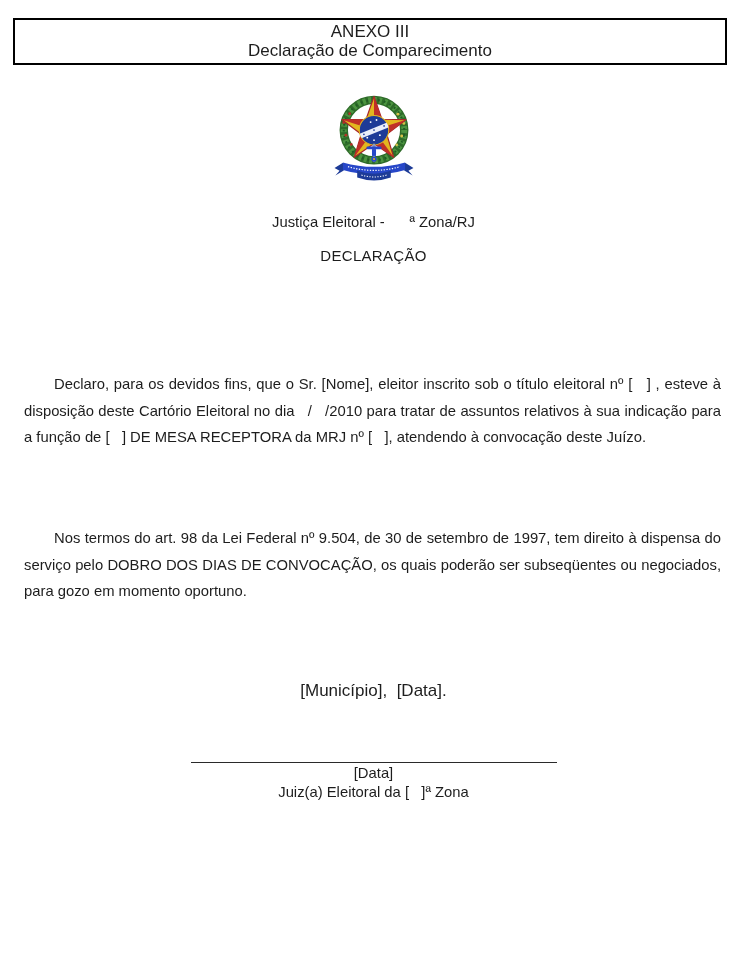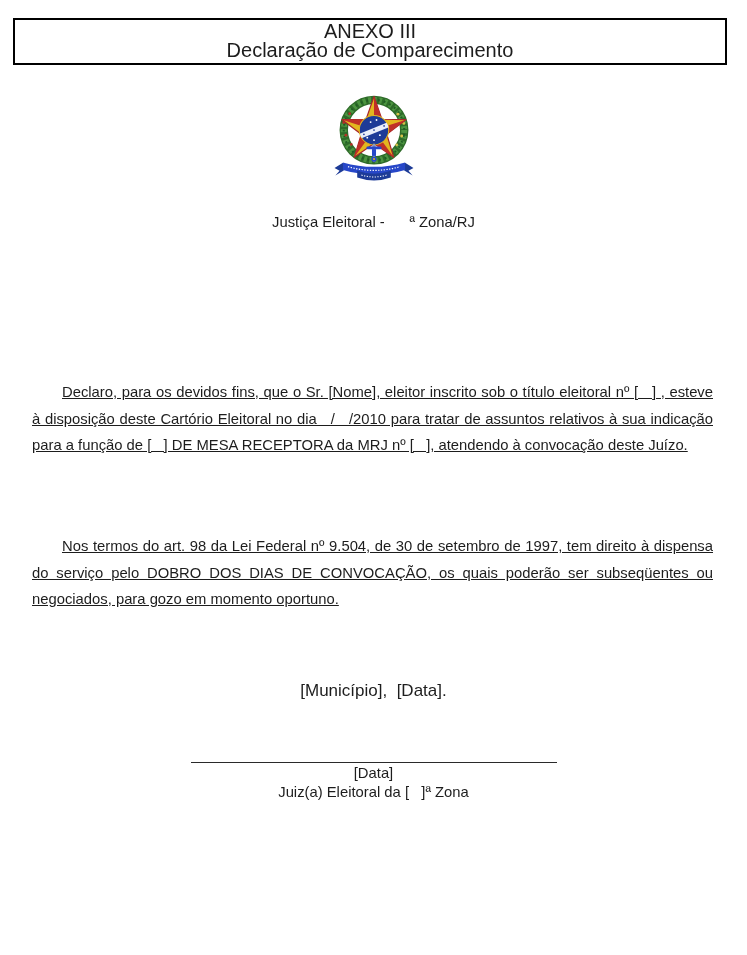--- a/index.html
+++ b/index.html
@@ -15,21 +15,21 @@
     overflow: hidden;
   }
   .header-box {
     position: absolute;
     top: 18px;
     left: 13px;
     width: 714px;
     border: 2px solid #000000;
     box-sizing: border-box;
     text-align: center;
-    font-size: 20px;
+    font-size: 17px;
     line-height: 19px;
     padding: 2px 0 3px 0;
   }
   .emblem {
     position: absolute;
     top: 91px;
     left: 50%;
     transform: translateX(-50%);
     width: 84px;
     height: 95px;
@@ -50,26 +50,25 @@
     left: 0;
     width: 100%;
     text-align: center;
     font-size: 15px;
     letter-spacing: 0.3px;
   }
   .body-para {
     position: absolute;
     left: 24px;
     right: 26px;
-    margin: 8px;
+    margin: 0;
     text-align: justify;
     text-indent: 30px;
     font-size: 14.8px;
     line-height: 26.5px;
-    text-decoration: underline;
   }
   .para-1 { top: 371px; }
   .para-2 { top: 525px; }
   .place-date {
     position: absolute;
     top: 681px;
     left: 0;
     width: 100%;
     text-align: center;
     font-size: 17px;
@@ -151,20 +150,21 @@
       <path d="M87,85 L97,91 L91,94.5 L96,100 L86,94 Z" fill="#1d3b97"></path>
       <path d="M13,84.5 Q50,95 87,84.5 L87,93.5 Q50,104 13,93.5 Z" fill="#2747c8"></path>
       <path d="M30,94.5 Q50,101.5 70,94.5 L70,102.5 Q50,109.5 30,102.5 Z" fill="#1d3b97"></path>
       <path d="M19,89.5 Q50,98.5 81,89.5" stroke="#ffffff" stroke-width="1.3" fill="none" stroke-dasharray="1.6 1.7"></path>
       <path d="M35,99.5 Q50,104 65,99.5" stroke="#ffffff" stroke-width="1.2" fill="none" stroke-dasharray="1.5 1.7"></path>
     </svg>
   </div>
 
   <div class="org-line">Justiça Eleitoral -&nbsp;&nbsp;&nbsp;&nbsp;&nbsp;&nbsp;ª Zona/RJ</div>
 
+  <div class="doc-title">DECLARAÇÃO</div>
 
   <p class="body-para para-1">Declaro, para os devidos fins, que o Sr. [Nome], eleitor inscrito sob o título eleitoral nº [&nbsp;&nbsp;&nbsp;] , esteve à disposição deste Cartório Eleitoral no dia&nbsp;&nbsp;&nbsp;/&nbsp;&nbsp;&nbsp;/2010 para tratar de assuntos relativos à sua indicação para a função de [&nbsp;&nbsp;&nbsp;] DE MESA RECEPTORA da MRJ nº [&nbsp;&nbsp;&nbsp;], atendendo à convocação deste Juízo.</p>
 
   <p class="body-para para-2">Nos termos do art. 98 da Lei Federal nº 9.504, de 30 de setembro de 1997, tem direito à dispensa do serviço pelo DOBRO DOS DIAS DE CONVOCAÇÃO, os quais poderão ser subseqüentes ou negociados, para gozo em momento oportuno.</p>
 
   <div class="place-date">[Município],&nbsp; [Data].</div>
 
   <div class="sig-block">
     <div class="sig-line"></div>
     <div>[Data]</div>

